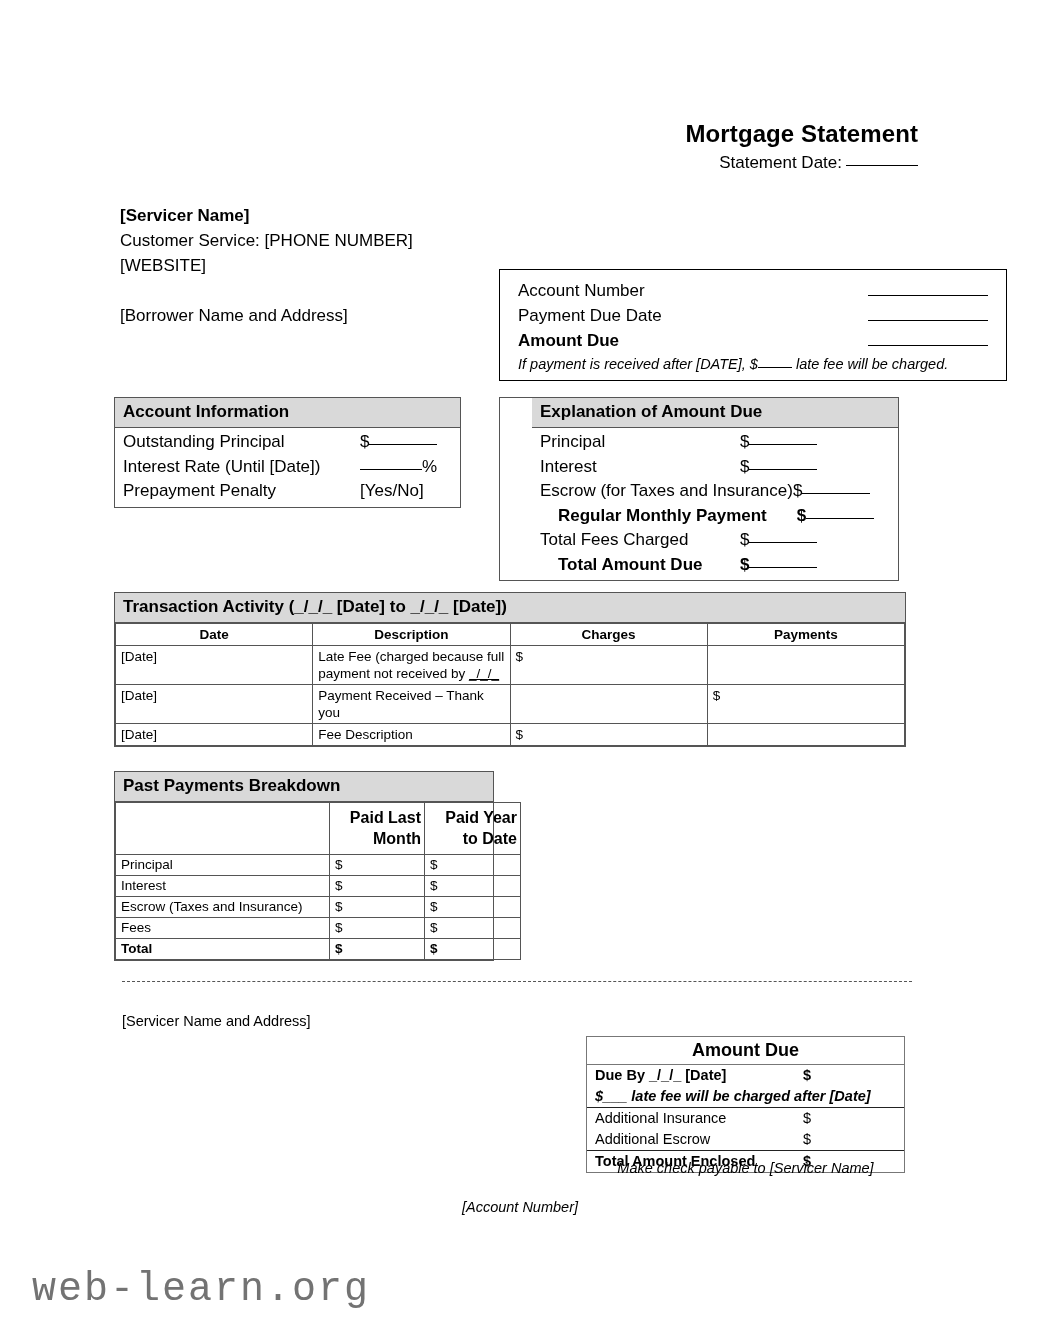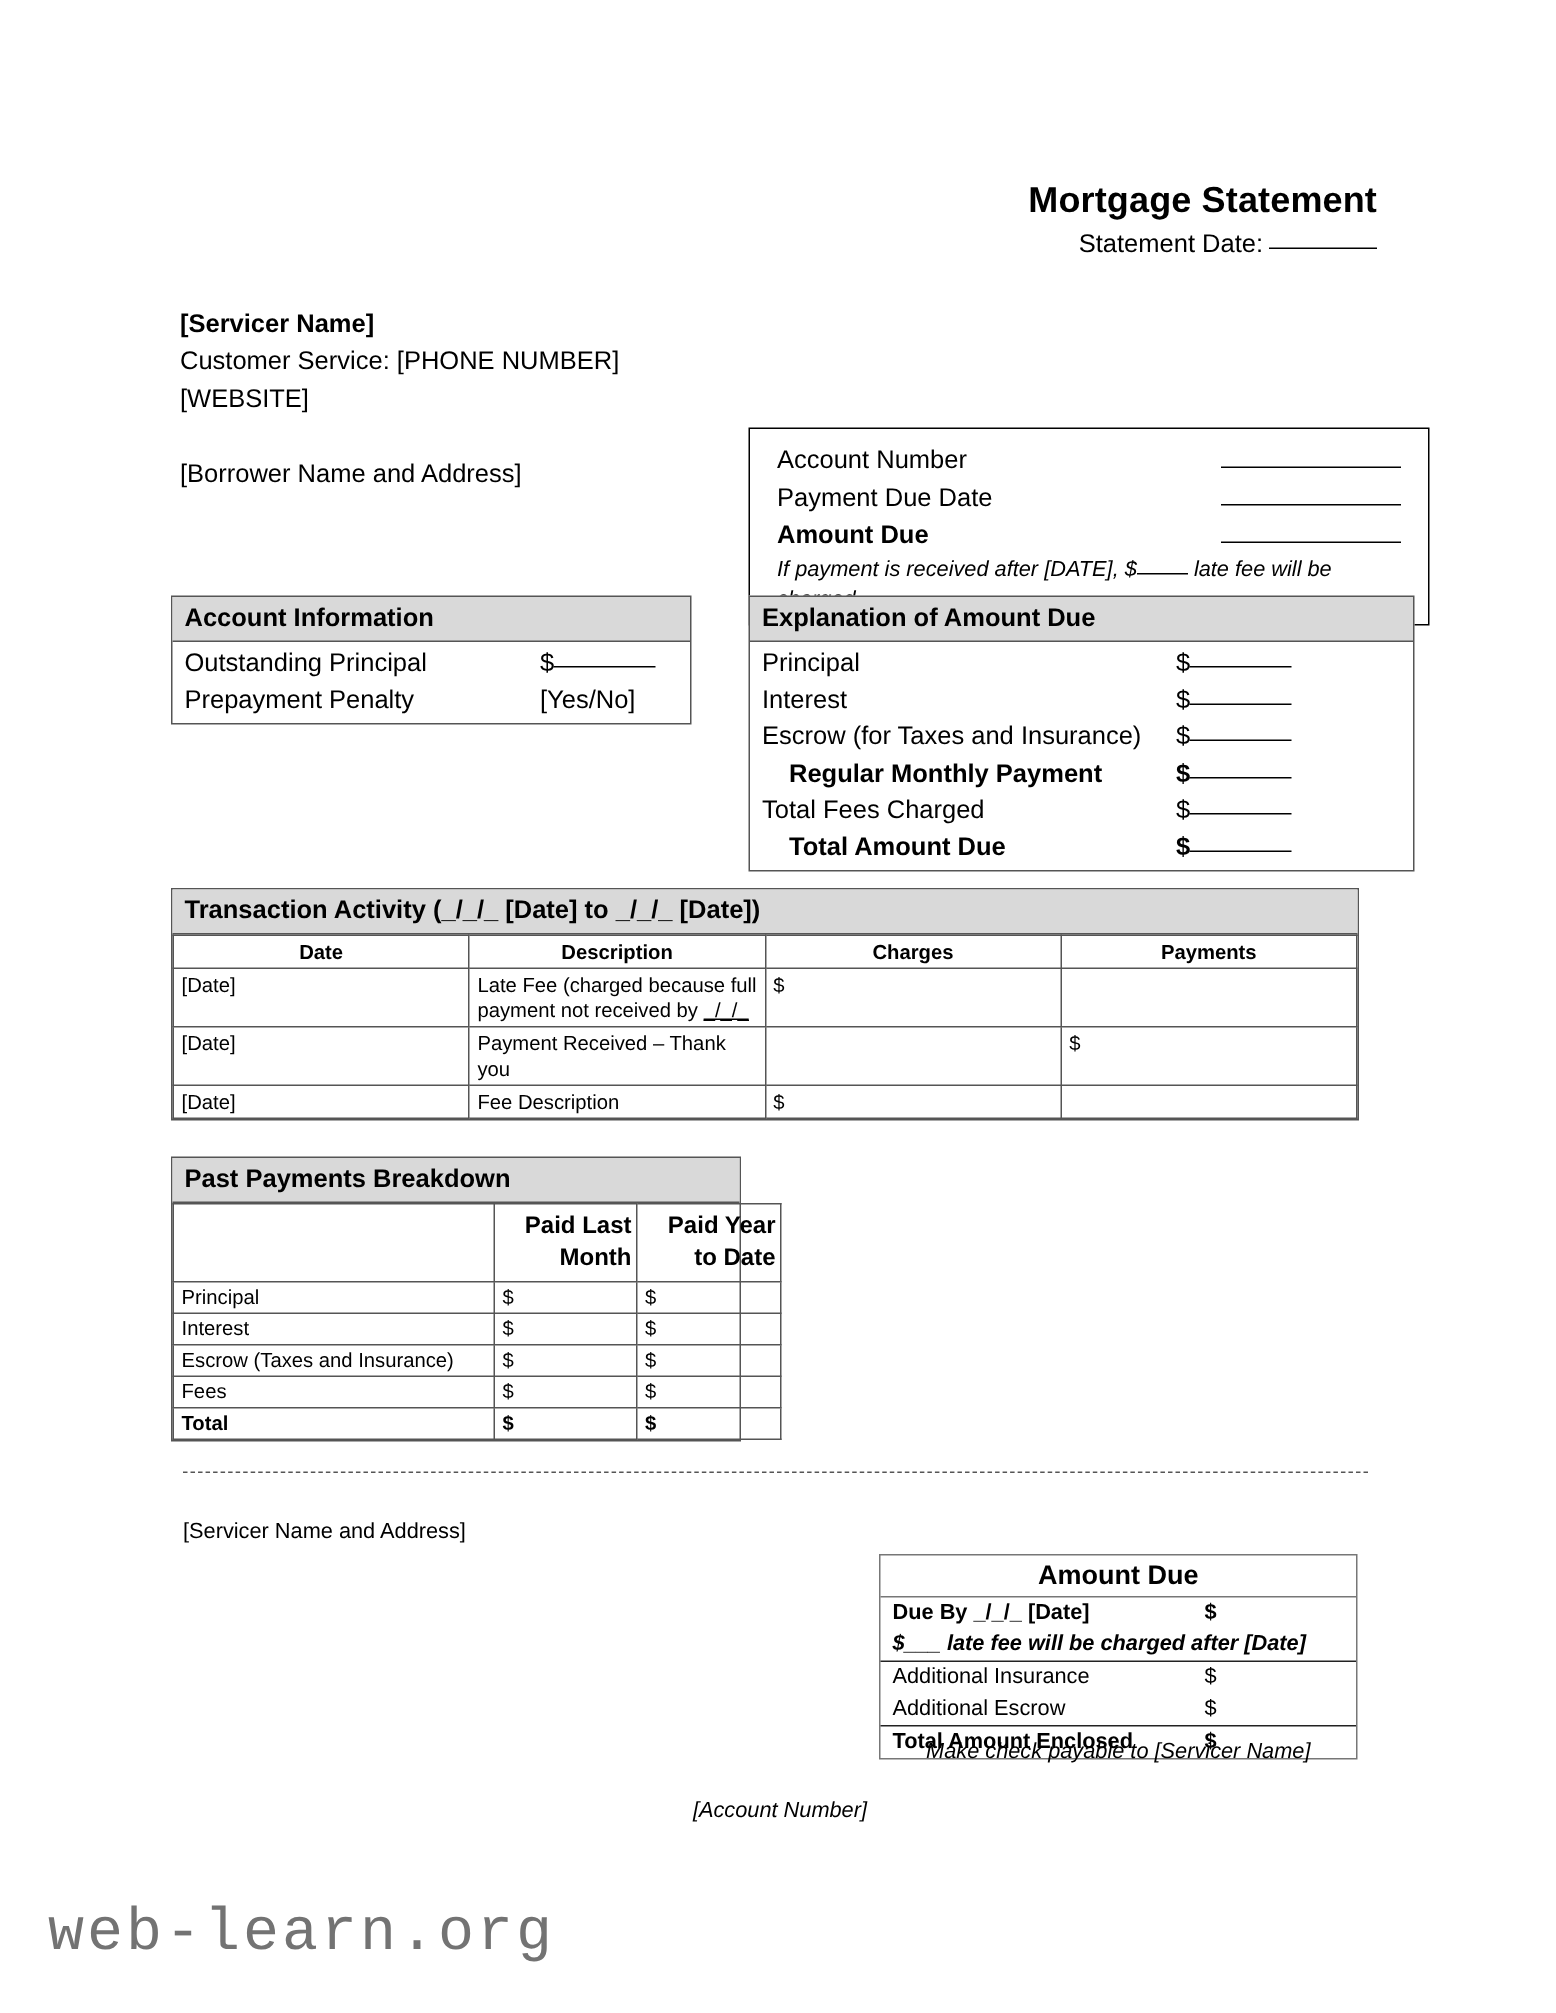--- a/index.html
+++ b/index.html
@@ -45,26 +45,25 @@
   #servicer-block {
     left: 120px; top: 203px; width: 380px;
     font-size: 17px;
     line-height: 25px;
   }
   #servicer-block .bold { font-weight: bold; }
   #servicer-block .gap { height: 25px; }
 
   
   #account-summary-box {
-    left: 499px; top: 269px; width: 454px;
+    left: 499px; top: 269px; width: 508px;
     border: 1.8px solid #000;
     box-sizing: border-box;
     padding: 8px 18px 6px 18px;
     background: #fff;
-    margin-top: 16px;
   }
   .sum-row {
     display: flex;
     align-items: baseline;
     font-size: 17px;
     line-height: 25px;
   }
   .sum-row .lbl { flex: 0 0 auto; }
   .sum-row .fill { flex: 1 1 auto; }
   .sum-row .rule {
@@ -124,21 +123,21 @@
     width: 62px;
     border-bottom: 1.8px solid #000;
     vertical-align: 2px;
   }
 
   
   #account-info-panel { left: 114px; top: 397px; width: 347px; }
   #account-info-panel .v { width: 92px; text-align: left; }
 
   
-  #explanation-panel { left: 499px; top: 397px; width: 444px; }
+  #explanation-panel { left: 499px; top: 397px; width: 400px; padding-left: 32px; }
   #explanation-panel .v { width: 150px; text-align: left; }
 
   
   #transaction-panel { left: 114px; top: 592px; width: 792px; }
   #transaction-panel .panel-head { border-bottom: 1.8px solid #555; }
   table.grid {
     border-collapse: collapse;
     width: 100%;
     font-size: 13.5px;
     table-layout: fixed;
@@ -289,20 +288,24 @@
   </div>
 
   <div class="abs panel" id="account-info-panel">
     <div class="panel-head">Account Information</div>
     <div class="panel-body">
       <div class="kv-row">
         <span class="k">Outstanding Principal</span>
         <span class="v money"><span>$</span><span class="u"></span></span>
       </div>
       <div class="kv-row">
+        <span class="k">Interest Rate (Until [Date])</span>
+        <span class="v pct"><span class="u"></span><span>%</span></span>
+      </div>
+      <div class="kv-row">
         <span class="k">Prepayment Penalty</span>
         <span class="v">[Yes/No]</span>
       </div>
     </div>
   </div>
 
   <div class="abs panel" id="explanation-panel">
     <div class="panel-head">Explanation of Amount Due</div>
     <div class="panel-body">
       <div class="kv-row">

